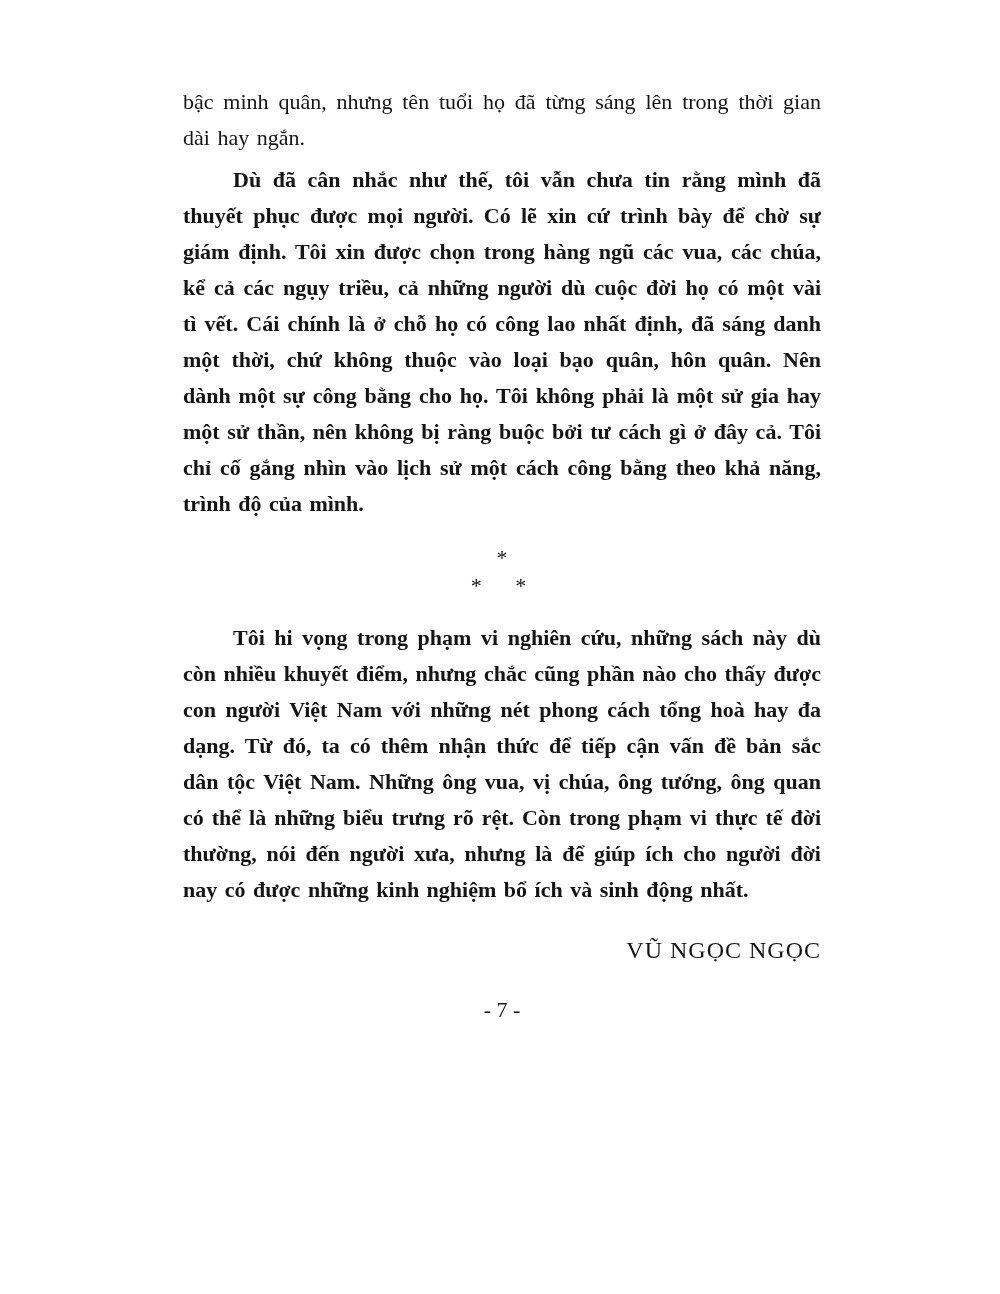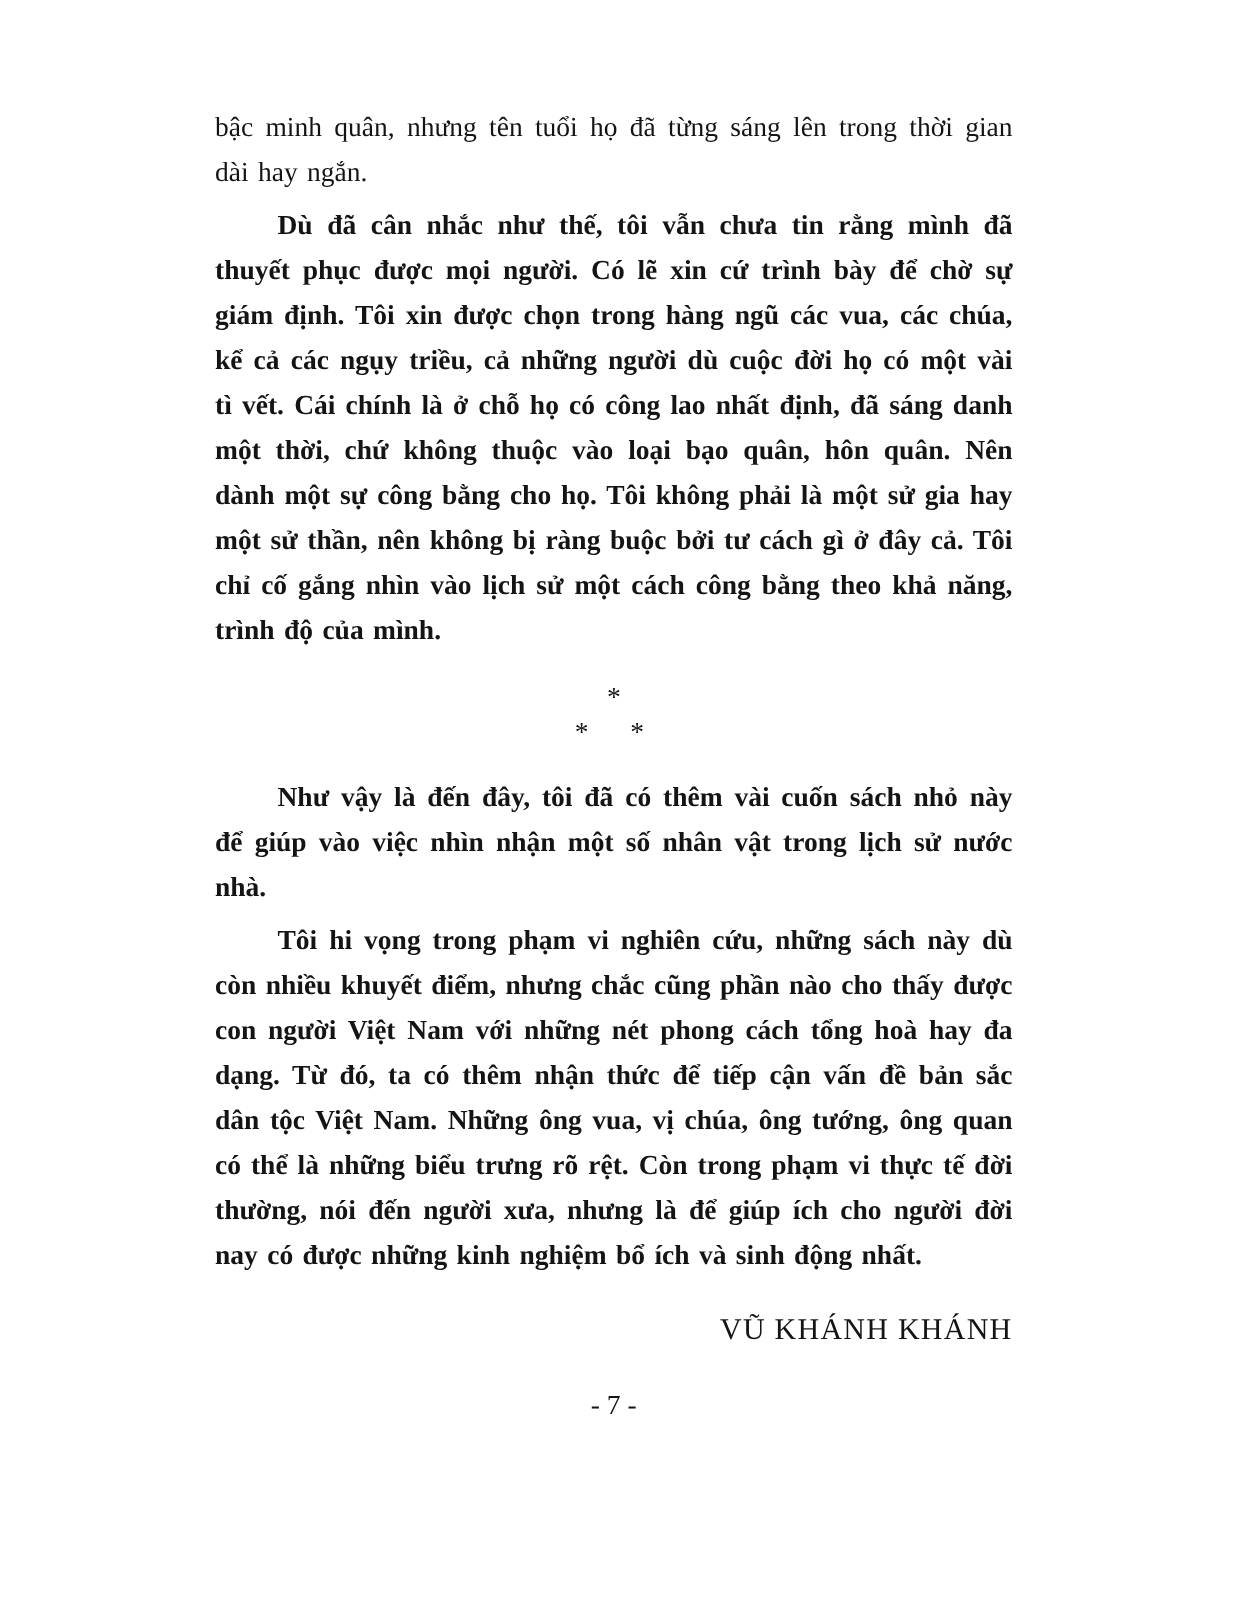--- a/index.html
+++ b/index.html
@@ -15,21 +15,21 @@
     color: #141414;
     overflow: hidden;
   }
   .page {
     position: absolute;
     inset: 0;
     background: #ffffff;
   }
   .text-block {
     position: absolute;
-    left: 172px;
+    left: 183px;
     top: 84px;
     width: 638px;
   }
   p.para {
     margin: 0 0 6px 0;
     font-size: 22px;
     line-height: 36px;
     text-align: justify;
     text-justify: inter-word;
     word-spacing: 2px;
@@ -77,23 +77,22 @@
 
     <p class="para">bậc minh quân, nhưng tên tuổi họ đã từng sáng lên trong thời gian dài hay ngắn.</p>
 
     <p class="para indent">Dù đã cân nhắc như thế, tôi vẫn chưa tin rằng mình đã thuyết phục được mọi người. Có lẽ xin cứ trình bày để chờ sự giám định. Tôi xin được chọn trong hàng ngũ các vua, các chúa, kể cả các ngụy triều, cả những người dù cuộc đời họ có một vài tì vết. Cái chính là ở chỗ họ có công lao nhất định, đã sáng danh một thời, chứ không thuộc vào loại bạo quân, hôn quân. Nên dành một sự công bằng cho họ. Tôi không phải là một sử gia hay một sử thần, nên không bị ràng buộc bởi tư cách gì ở đây cả. Tôi chỉ cố gắng nhìn vào lịch sử một cách công bằng theo khả năng, trình độ của mình.</p>
 
     <div class="separator">
       <div class="sep-line1">*</div>
       <div class="sep-line2">*  *</div>
     </div>
 
-    <p class="para indent after-sep">Như vậy là đến đây, tôi đã có thêm vài cuốn sách nhỏ này để giúp vào việc nhìn nhận một số nhân vật trong lịch sử nước nhà.</p>
 
     <p class="para indent">Tôi hi vọng trong phạm vi nghiên cứu, những sách này dù còn nhiều khuyết điểm, nhưng chắc cũng phần nào cho thấy được con người Việt Nam với những nét phong cách tổng hoà hay đa dạng. Từ đó, ta có thêm nhận thức để tiếp cận vấn đề bản sắc dân tộc Việt Nam. Những ông vua, vị chúa, ông tướng, ông quan có thể là những biểu trưng rõ rệt. Còn trong phạm vi thực tế đời thường, nói đến người xưa, nhưng là để giúp ích cho người đời nay có được những kinh nghiệm bổ ích và sinh động nhất.</p>
 
 
-    <div class="signature">VŨ KHÁNH KHÁNH</div>
+    <div class="signature">VŨ NGỌC NGỌC</div>
 
     <div class="page-number">- 7 -</div>
 
   </div>
 </div>
 
 </body></html>

